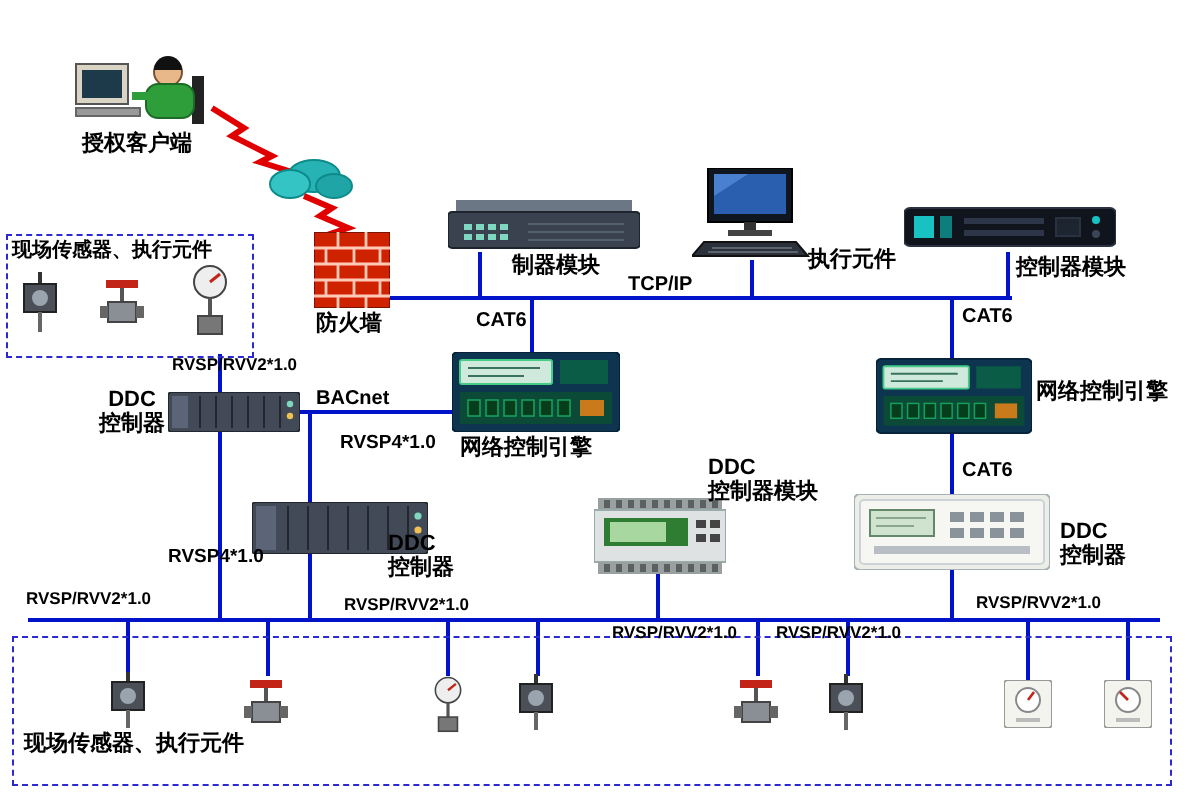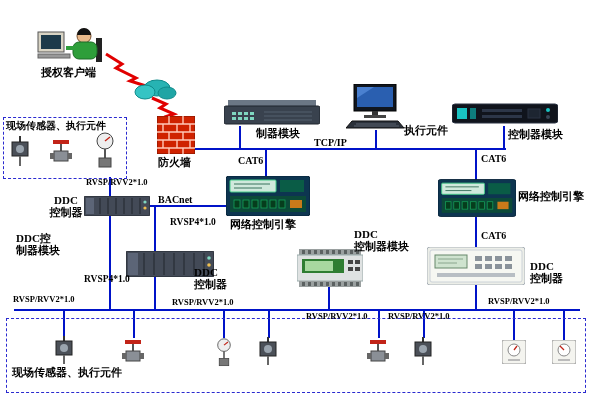--- a/index.html
+++ b/index.html
@@ -1,18 +1,18 @@
 <!DOCTYPE html>
 <html><head>
 <meta charset="utf-8">
 <style>
   html,body{margin:0;padding:0;background:#fff;}
   #canvas{position:relative;width:600px;height:400px;background:#fff;overflow:hidden;
           font-family:"Liberation Sans","DejaVu Sans",sans-serif;}
-  .lbl{position:absolute;font-weight:bold;color:#000;white-space:pre-line;line-height:1.12;font-family:Liberation Serif, serif;}
+  .lbl{position:absolute;font-weight:bold;color:#000;white-space:pre-line;line-height:1.12;}
   .dev{font-size:11px;}
   .cable{font-size:8.5px;}
   .net{font-size:10px;}
   .line{position:absolute;background:#0013c8;}
   .h{height:2px;}
   .v{width:2px;}
   .dash{position:absolute;border:1.5px dashed #2a2ad0;background:transparent;}
   svg{position:absolute;display:block;}
 </style>
 </head>
@@ -203,22 +203,20 @@
         <line x1="40" y1="2" x2="40" y2="18"></line>
         <line x1="48" y1="2" x2="48" y2="18"></line>
         <line x1="56" y1="2" x2="56" y2="18"></line>
       </g>
     <circle cx="61" cy="6" r="1.6" fill="#7fd7c0"></circle>
       <circle cx="61" cy="12" r="1.6" fill="#f0c050"></circle>
   </svg>
   <div class="lbl dev" style="left:46px;top:194px;width:40px;text-align:center;">DDC
 控制器</div>
   <div class="lbl cable" style="left:86px;top:178px;">RVSP/RVV2*1.0</div>
-  <div class="lbl dev" style="left:16px;top:232px;">DDC控
-制器模块</div>
 
   <svg style="left:126px;top:251px;" width="88" height="26" viewBox="0 0 88 26">
     <rect width="88" height="26" rx="2" fill="#434a57" stroke="#23262e"></rect>
     <rect x="2" y="2" width="10" height="22" fill="#5c6577"></rect>
     <g stroke="#23262e">
         <line x1="18" y1="2" x2="18" y2="24"></line>
         <line x1="28" y1="2" x2="28" y2="24"></line>
         <line x1="38" y1="2" x2="38" y2="24"></line>
         <line x1="48" y1="2" x2="48" y2="24"></line>
         <line x1="58" y1="2" x2="58" y2="24"></line>

